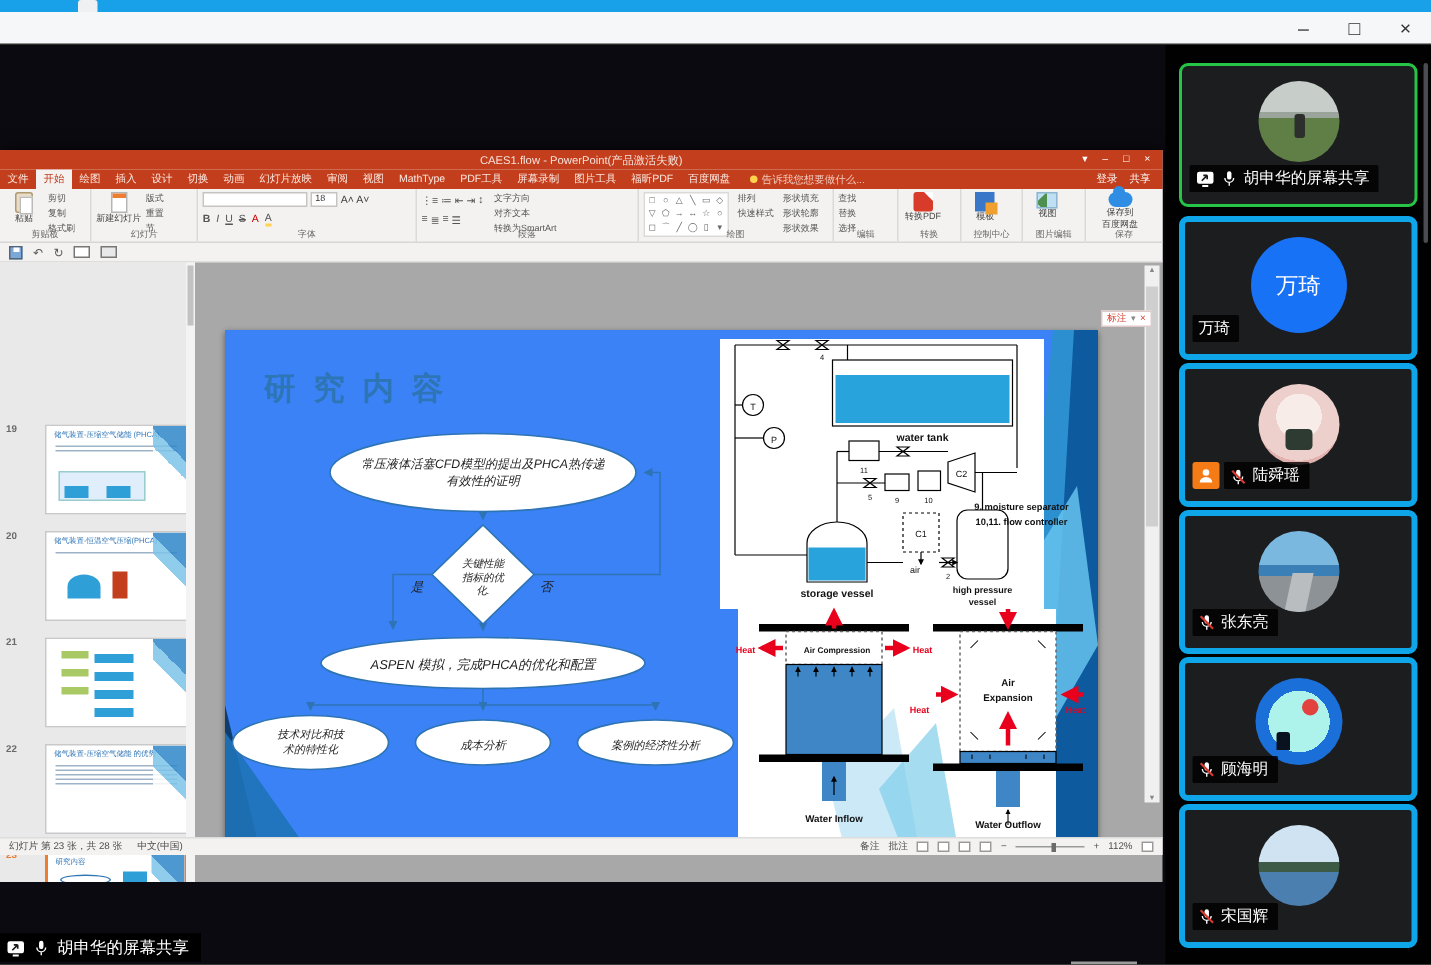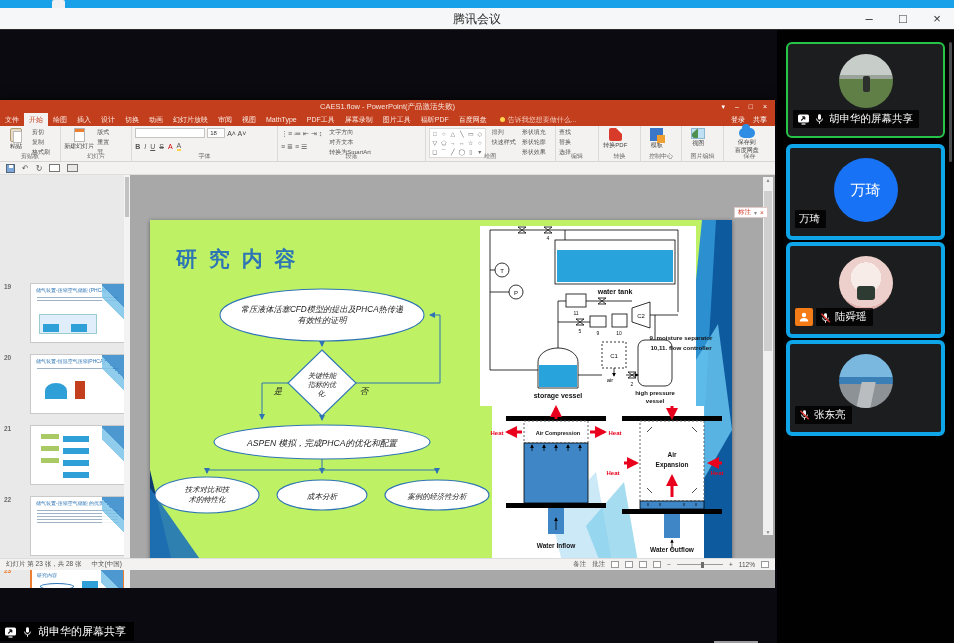--- a/index.html
+++ b/index.html
@@ -59,21 +59,21 @@
   .tnum.sel{color:#ed7d31;}
   .tbox{position:absolute;left:30px;width:95px;height:60px;background:#fff;border:1px solid #c9c9c9;overflow:hidden;}
   .tbox.sel{border:2px solid #ed7d31;}
   .tm-title{font-size:5px;color:#2e75b6;padding:4px 3px 1px 5px;line-height:1.1;}
   .tm-line{height:1px;background:#9fb3c8;margin:2px 6px 0 6px;}
   .tm-deco{position:absolute;right:0;top:0;bottom:0;width:22px;background:linear-gradient(225deg,#2e86c8 0 30%,#7cc3e8 30% 45%,#fff 45%);opacity:.85;}
   .tm-blob{position:absolute;background:#2f9fd8;}
   .tscroll{position:absolute;left:124px;top:75px;width:6px;height:413px;background:#f3f3f3;}
   .tscroll .th{position:absolute;left:1px;top:2px;width:4px;height:40px;background:#c2c2c2;}
   .canvas{position:absolute;left:130px;top:75px;width:645px;height:413px;background:#a8a8a8;}
-  .slide{position:absolute;left:20px;top:45px;width:582px;height:342px;background:#bef264;box-shadow:0 1px 4px rgba(0,0,0,.45);}
+  .slide{position:absolute;left:20px;top:45px;width:582px;height:342px;background:#3b82f6;box-shadow:0 1px 4px rgba(0,0,0,.45);}
   .vscroll{position:absolute;left:633px;top:2px;width:10px;height:358px;background:#f0f0f0;font-size:5px;color:#888;text-align:center;}
   .vscroll .th{position:absolute;left:1px;top:14px;width:8px;height:160px;background:#cfcfcf;}
   .hthumb{position:absolute;left:584px;top:466px;width:44px;height:8px;background:#9b9b9b;}
   .floatbar{position:absolute;left:604px;top:32px;height:11px;background:#fff;border:1px solid #e0c9c9;display:flex;align-items:center;gap:3px;padding:0 3px;font-size:6.5px;}
   .floatbar .red{color:#d83b2a;}
   .floatbar .gray{color:#888;font-size:6px;}
   
   .statusbar{position:absolute;left:0;top:458px;width:775px;height:12px;background:#f3f2f1;border-top:1px solid #ddd;display:flex;align-items:center;font-size:6.5px;color:#4e4e4e;padding:0 6px;gap:10px;}
   .statusbar .right{margin-left:auto;display:flex;align-items:center;gap:6px;}
   .vic{width:8px;height:7px;border:1px solid #9a9a9a;background:#fff;display:inline-block;}
@@ -104,21 +104,20 @@
 </head>
 <body>
 
 <div class="stage">
 
   <div class="bluestrip">
       <div class="notch"></div>
     </div>
 
   <div class="titlebar">
-    <div class="t">腾讯会议</div>
     <div class="wc" style="right:68px">–</div>
     <div class="wc" style="right:34px">□</div>
     <div class="wc" style="right:0">×</div>
   </div>
 
   <div class="sharearea">
 
     <div class="ppt">
       <div class="ppt-title">
         <span>CAES1.flow - PowerPoint(产品激活失败)</span>
@@ -618,16 +617,40 @@
         <svg width="11" height="12" viewBox="0 0 12 12">
             <rect x="4.4" y="0.8" width="3.2" height="6" rx="1.6" fill="#fff"></rect>
             <path d="M2.8 5.6 a3.2 3.2 0 0 0 6.4 0" stroke="#fff" stroke-width="1" fill="none"></path>
             <line x1="6" y1="9" x2="6" y2="11.2" stroke="#fff" stroke-width="1"></line>
             <line x1="1.6" y1="1.4" x2="10.6" y2="10.6" stroke="#d93a32" stroke-width="1.6"></line>
           </svg>
         <span>张东亮</span>
       </div>
     </div>
 
-
+    <div class="tile" style="top:408px">
+      <div class="av av5"></div>
+      <div class="namebar">
+        <svg width="11" height="12" viewBox="0 0 12 12">
+            <rect x="4.4" y="0.8" width="3.2" height="6" rx="1.6" fill="#fff"></rect>
+            <path d="M2.8 5.6 a3.2 3.2 0 0 0 6.4 0" stroke="#fff" stroke-width="1" fill="none"></path>
+            <line x1="6" y1="9" x2="6" y2="11.2" stroke="#fff" stroke-width="1"></line>
+            <line x1="1.6" y1="1.4" x2="10.6" y2="10.6" stroke="#d93a32" stroke-width="1.6"></line>
+          </svg>
+        <span>顾海明</span>
+      </div>
+    </div>
+
+    <div class="tile" style="top:506px">
+      <div class="av av6"></div>
+      <div class="namebar">
+        <svg width="11" height="12" viewBox="0 0 12 12">
+            <rect x="4.4" y="0.8" width="3.2" height="6" rx="1.6" fill="#fff"></rect>
+            <path d="M2.8 5.6 a3.2 3.2 0 0 0 6.4 0" stroke="#fff" stroke-width="1" fill="none"></path>
+            <line x1="6" y1="9" x2="6" y2="11.2" stroke="#fff" stroke-width="1"></line>
+            <line x1="1.6" y1="1.4" x2="10.6" y2="10.6" stroke="#d93a32" stroke-width="1.6"></line>
+          </svg>
+        <span>宋国辉</span>
+      </div>
+    </div>
   </div>
 
 </div>
 
 </body></html>

